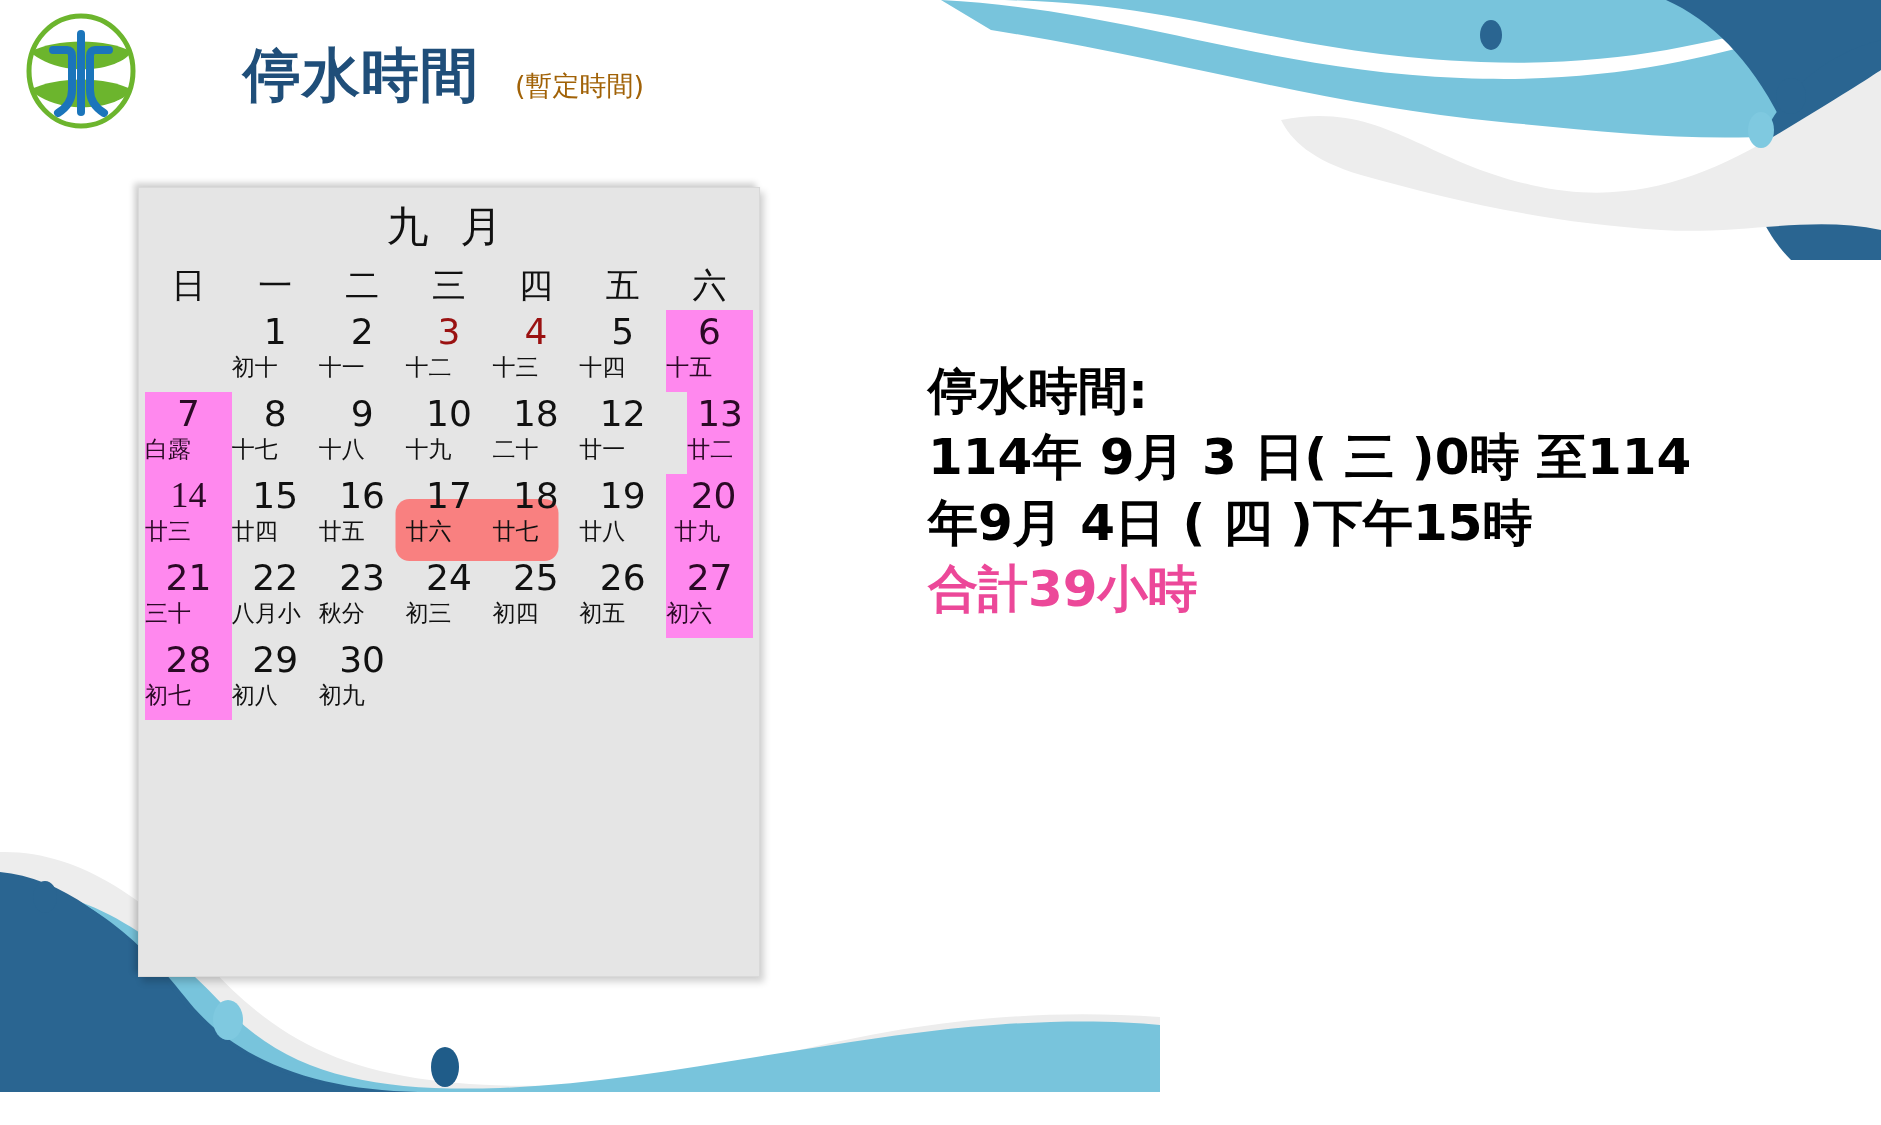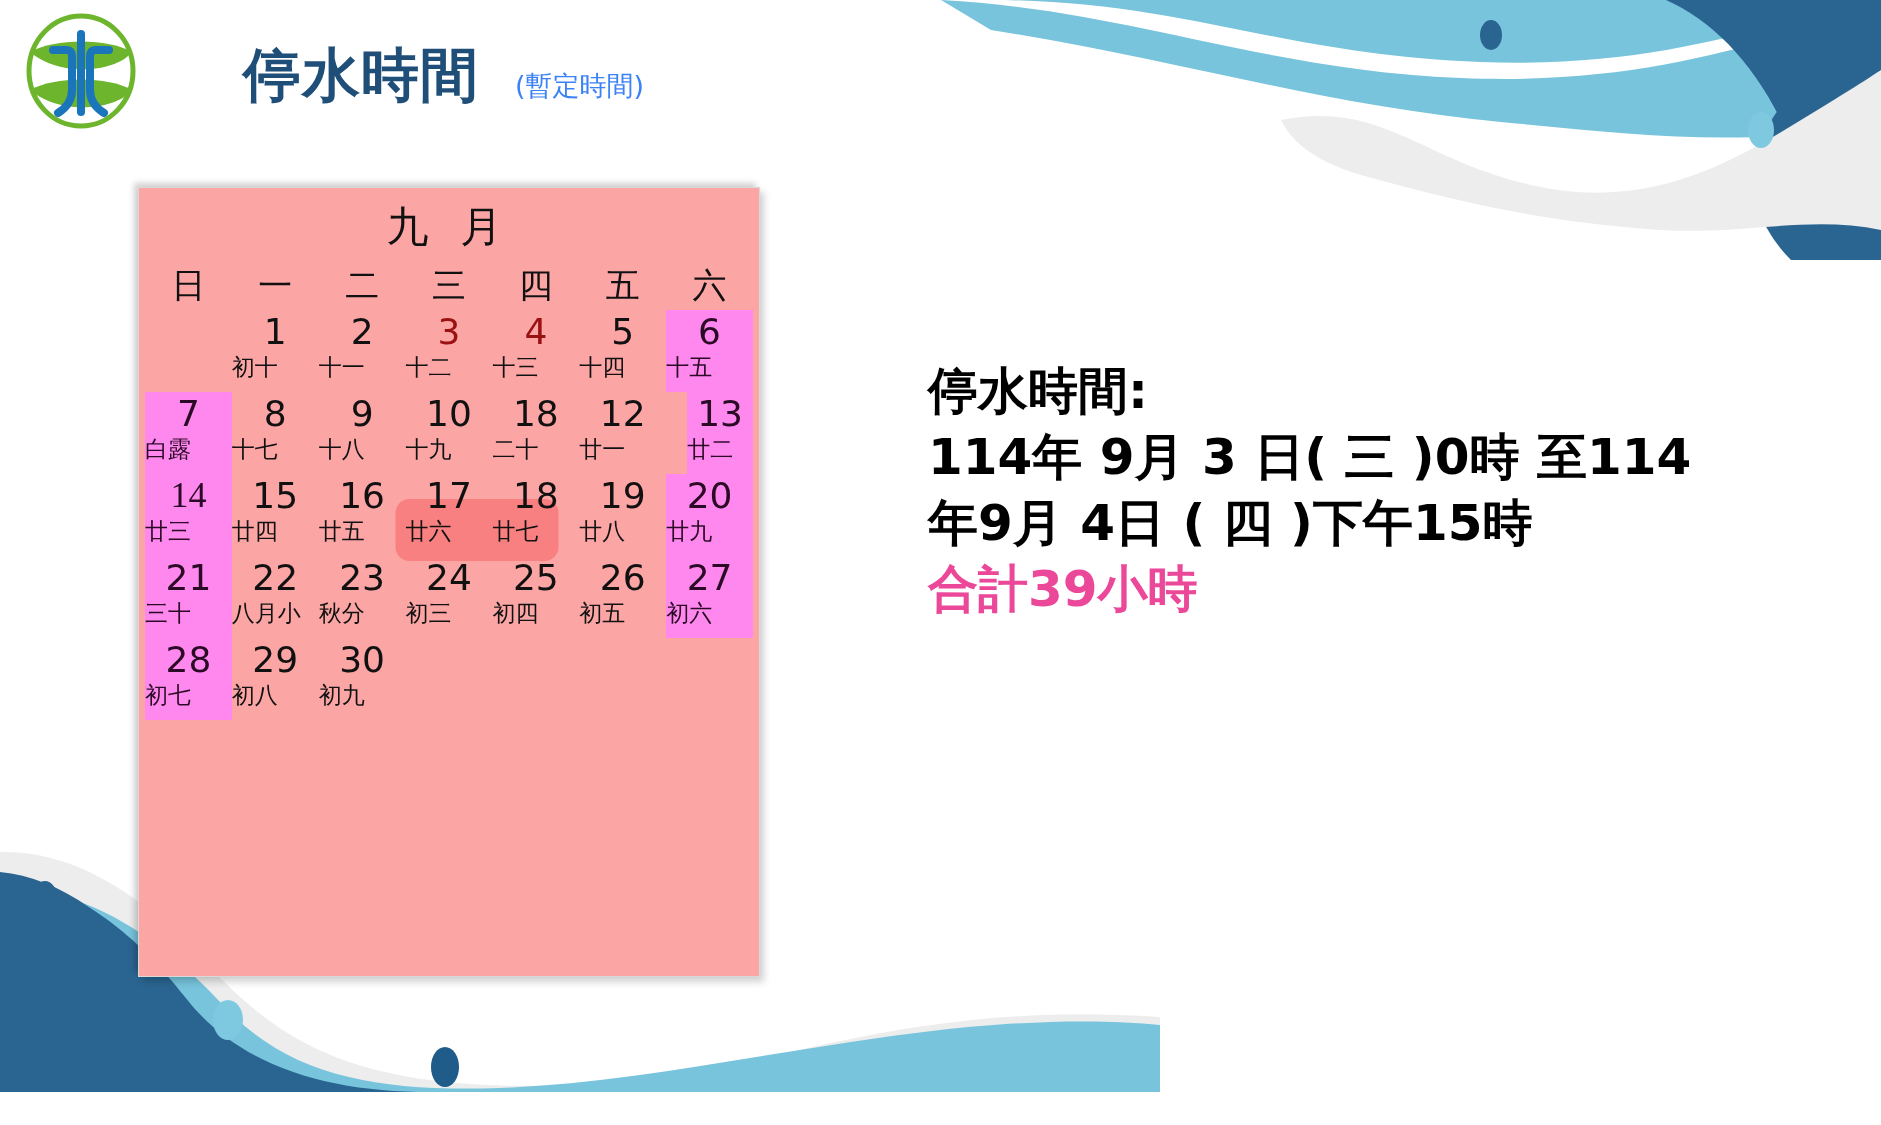--- a/index.html
+++ b/index.html
@@ -27,21 +27,21 @@
   }
   #title-sub {
     font-size:27px; color:#1F4E79; line-height:1;
     margin-left:10px; margin-bottom:5px; white-space:nowrap;
   }
 
   
   #calendar-card {
     position:absolute; left:138px; top:187px;
     width:622px; height:790px;
-    background:#fca5a5;
+    background:#e5e5e5;
     border:1px solid #d9d9d9;
     box-shadow:-4px -4px 6px rgba(0,0,0,0.18), 4px 5px 7px rgba(0,0,0,0.18);
   }
   #cal-month {
     text-align:center; font-size:42px; color:#111; line-height:1;
     padding-top:18px; letter-spacing:0.22em; font-weight:400;
   }
   #cal-grid {
     display:grid;
     grid-template-columns:repeat(7,1fr);
@@ -115,21 +115,21 @@
     <ellipse cx="61" cy="59" rx="52" ry="55" fill="none" stroke="#6CB52D" stroke-width="5"></ellipse>
     <path d="M10,40 C35,26 88,26 112,40 C100,55 70,60 46,56 C30,53 18,47 10,40 Z" fill="#6CB52D"></path>
     <path d="M10,78 C35,64 88,64 112,78 C100,93 70,98 46,94 C30,91 18,85 10,78 Z" fill="#6CB52D"></path>
     <path d="M61,22 L61,100" stroke="#1B75BB" stroke-width="8" fill="none" stroke-linecap="round"></path>
     <path d="M33,38 L47,38 C50,38 52,40 52,44 L52,78 C52,88 46,96 38,101" stroke="#1B75BB" stroke-width="8" fill="none" stroke-linecap="round" stroke-linejoin="round"></path>
     <path d="M89,38 L75,38 C72,38 70,40 70,44 L70,78 C70,88 76,96 84,101" stroke="#1B75BB" stroke-width="8" fill="none" stroke-linecap="round" stroke-linejoin="round"></path>
   </svg>
 
   <div id="title-block">
     <div id="title-main" style="color: rgb(31, 78, 121);">停水時間</div>
-    <div id="title-sub" style="color: #3b82f6; margin-left: 36px;">(暫定時間)</div>
+    <div id="title-sub" style="color: #a16207; margin-left: 36px;">(暫定時間)</div>
   </div>
 
   <div id="calendar-card">
     <div id="cal-month">九 月</div>
     <div id="cal-grid">
         <div class="wd">日</div>
         <div class="wd">一</div>
         <div class="wd">二</div>
         <div class="wd">三</div>
         <div class="wd">四</div>
@@ -208,21 +208,21 @@
           <div class="l">廿六</div>
         </div>
         <div class="cell ">
           <div class="d">18</div>
           <div class="l">廿七</div>
         </div>
         <div class="cell ">
           <div class="d">19</div>
           <div class="l">廿八</div>
         </div>
-        <div class="cell pink" style="background: rgb(255, 136, 238);">
+        <div class="cell pink" style="background: rgb(255, 136, 238); padding-left: 8px;">
           <div class="d">20</div>
           <div class="l">廿九</div>
         </div>
         <div class="cell pink" style="background: rgb(255, 136, 238);">
           <div class="d">21</div>
           <div class="l">三十</div>
         </div>
         <div class="cell ">
           <div class="d">22</div>
           <div class="l">八月小</div>

